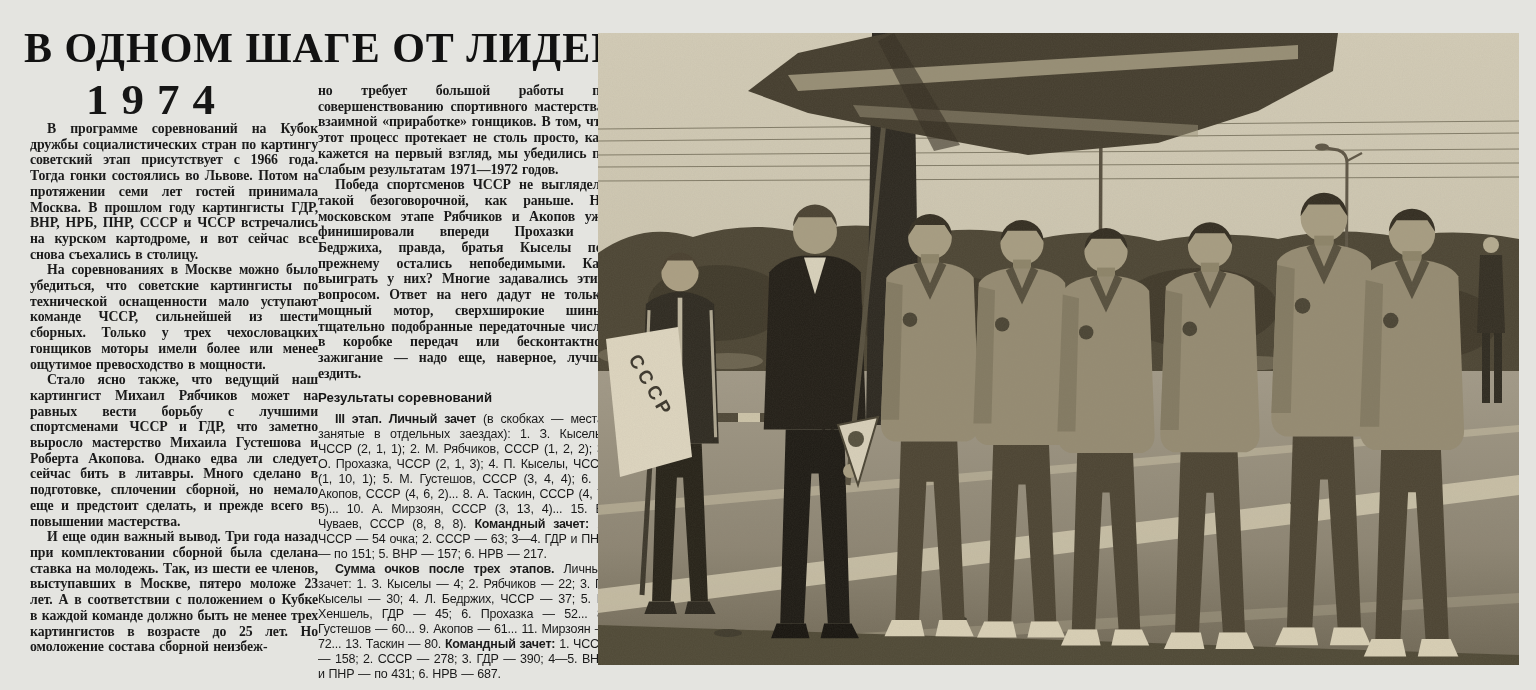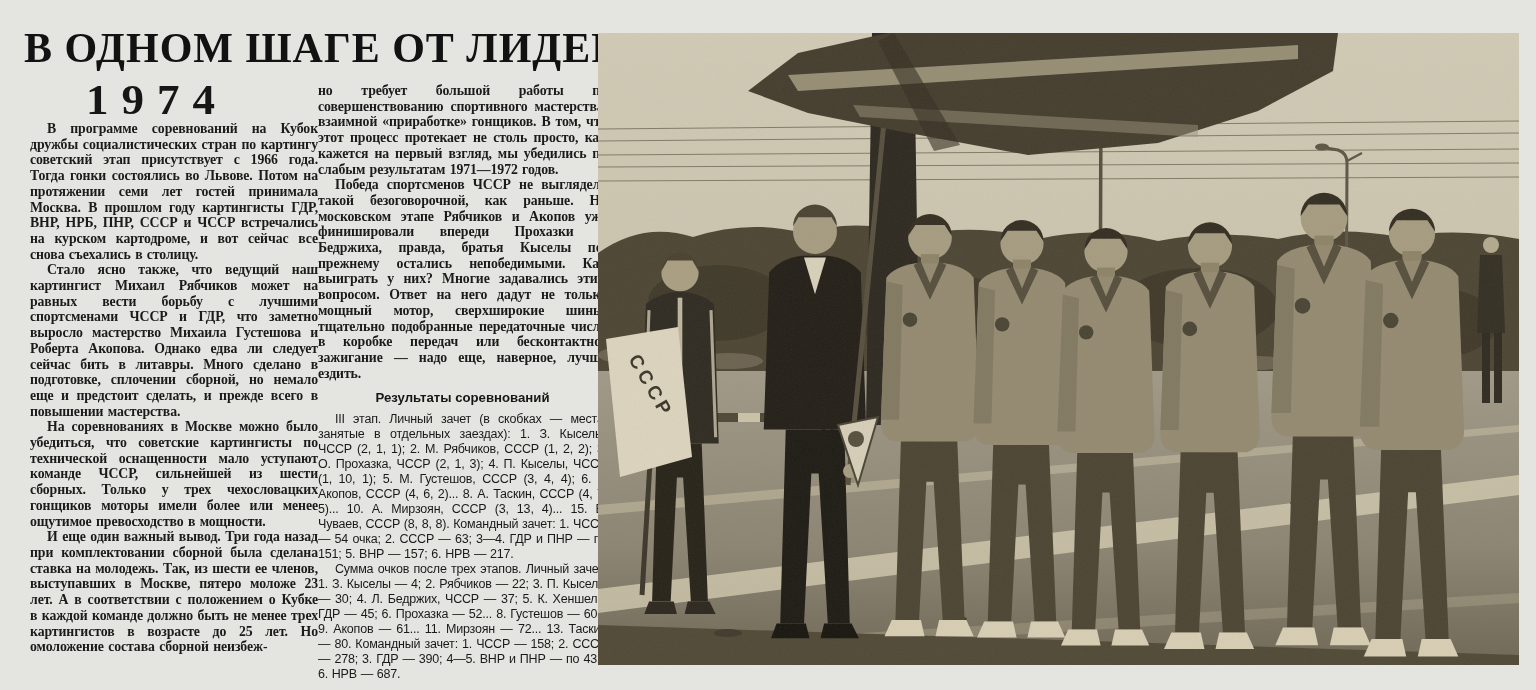--- a/index.html
+++ b/index.html
@@ -29,47 +29,47 @@
   .col1{left:30px;top:121px;width:288px;height:565px;}
   .col2{left:318px;top:83px;width:289px;height:603px;}
   .col p{
     margin:0;text-indent:17px;text-align:justify;
     font-family:"Liberation Serif",serif;
     font-weight:700;font-size:13.8px;line-height:15.7px;
     letter-spacing:-0.1px;word-spacing:1px;
   }
   .col p.no-indent{text-indent:0;}
   .results-header{
-    margin:9px 0 7px;text-align:center;
+    margin:9px 0 7px;
     font-family:"Liberation Sans",sans-serif;
     font-weight:700;font-size:13.2px;line-height:15px;color:#161616;
   }
   .col p.results{
     font-family:"Liberation Sans",sans-serif;
     font-weight:400;font-size:12.5px;line-height:15px;
     letter-spacing:-0.2px;word-spacing:0.5px;color:#1a1a1a;
   }
-  .col p.results .lead{font-weight:400;}
+  .col p.results .lead{font-weight:700;}
   .photo{
     position:absolute;left:598px;top:33px;width:921px;height:632px;
     display:block;
   }
 </style>
 </head>
 <body>
 
 <div class="page">
 
   <div class="headline">В ОДНОМ ШАГЕ ОТ ЛИДЕРА</div>
   <div class="year">1974</div>
 
   <div class="col col1">
     <p>В программе соревнований на Кубок дружбы социалистических стран по картингу советский этап присутствует с 1966 года. Тогда гонки состоялись во Львове. Потом на протяжении семи лет гостей принимала Москва. В прошлом году картингисты ГДР, ВНР, НРБ, ПНР, СССР и ЧССР встречались на курском картодроме, и вот сейчас все снова съехались в столицу.</p>
+    <p>На соревнованиях в Москве можно было убедиться, что советские картингисты по технической оснащенности мало уступают команде ЧССР, сильнейшей из шести сборных. Только у трех чехословацких гонщиков моторы имели более или менее ощутимое превосходство в мощности.</p>
     <p>Стало ясно также, что ведущий наш картингист Михаил Рябчиков может на равных вести борьбу с лучшими спортсменами ЧССР и ГДР, что заметно выросло мастерство Михаила Густешова и Роберта Акопова. Однако едва ли следует сейчас бить в литавры. Много сделано в подготовке, сплочении сборной, но немало еще и предстоит сделать, и прежде всего в повышении мастерства.</p>
-    <p>На соревнованиях в Москве можно было убедиться, что советские картингисты по технической оснащенности мало уступают команде ЧССР, сильнейшей из шести сборных. Только у трех чехословацких гонщиков моторы имели более или менее ощутимое превосходство в мощности.</p>
     <p>И еще один важный вывод. Три года назад при комплектовании сборной была сделана ставка на молодежь. Так, из шести ее членов, выступавших в Москве, пятеро моложе 23 лет. А в соответствии с положением о Кубке в каждой команде должно быть не менее трех картингистов в возрасте до 25 лет. Но омоложение состава сборной неизбеж-</p>
   </div>
 
   <div class="col col2">
     <p class="no-indent">но требует большой работы по совершенствованию спортивного мастерства, взаимной «приработке» гонщиков. В том, что этот процесс протекает не столь просто, как кажется на первый взгляд, мы убедились по слабым результатам 1971—1972 годов.</p>
     <p>Победа спортсменов ЧССР не выглядела такой безоговорочной, как раньше. На московском этапе Рябчиков и Акопов уже финишировали впереди Прохазки и Бедржиха, правда, братья Кыселы по-прежнему остались непобедимыми. Как выиграть у них? Многие задавались этим вопросом. Ответ на него дадут не только мощный мотор, сверхширокие шины, тщательно подобранные передаточные числа в коробке передач или бесконтактное зажигание — надо еще, наверное, лучше ездить.</p>
     <div class="results-header">Результаты соревнований</div>
     <p class="results"><span class="lead">III этап. Личный зачет</span><span> (в скобках — места, занятые в отдельных заездах): 1. З. Кыселы, ЧССР (2, 1, 1); 2. М. Рябчиков, СССР (1, 2, 2); 3. О. Прохазка, ЧССР (2, 1, 3); 4. П. Кыселы, ЧССР (1, 10, 1); 5. М. Густешов, СССР (3, 4, 4); 6. Р. Акопов, СССР (4, 6, 2)... 8. А. Таскин, СССР (4, 7, 5)... 10. А. Мирзоян, СССР (3, 13, 4)... 15. В. Чуваев, СССР (8, 8, 8). </span><span class="lead">Командный зачет:</span><span> 1. ЧССР — 54 очка; 2. СССР — 63; 3—4. ГДР и ПНР — по 151; 5. ВНР — 157; 6. НРВ — 217.</span></p>
     <p class="results"><span class="lead">Сумма очков после трех этапов.</span><span> Личный зачет: 1. З. Кыселы — 4; 2. Рябчиков — 22; 3. П. Кыселы — 30; 4. Л. Бедржих, ЧССР — 37; 5. К. Хеншель, ГДР — 45; 6. Прохазка — 52... 8. Густешов — 60... 9. Акопов — 61... 11. Мирзоян — 72... 13. Таскин — 80. </span><span class="lead">Командный зачет:</span><span> 1. ЧССР — 158; 2. СССР — 278; 3. ГДР — 390; 4—5. ВНР и ПНР — по 431; 6. НРВ — 687.</span></p>
   </div>

